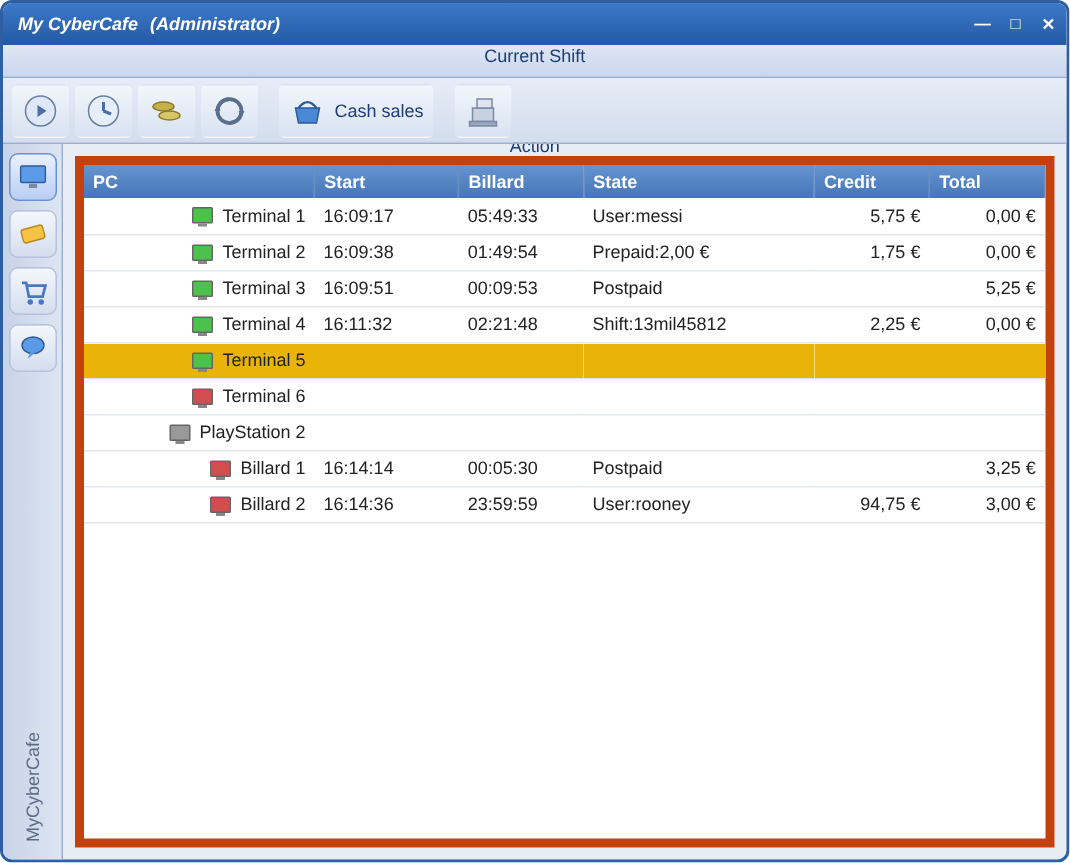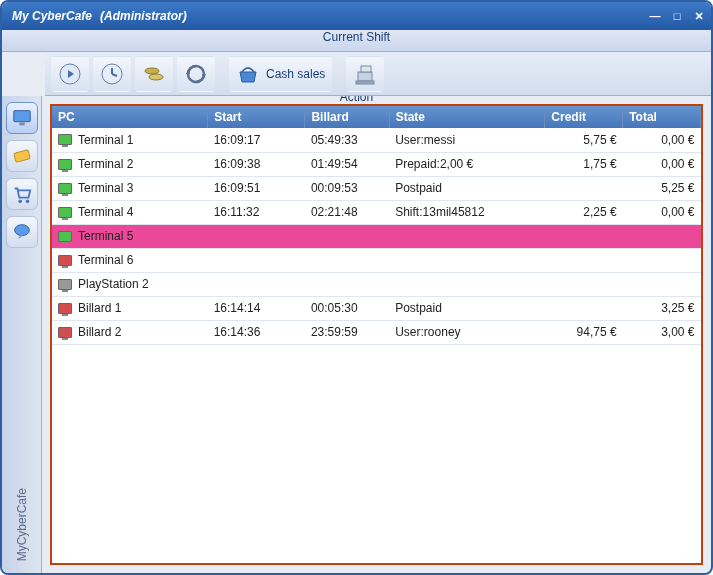--- a/index.html
+++ b/index.html
@@ -34,21 +34,20 @@
     font-size: 12px; color: #1d3d75; flex-direction: column;
   }
   .menu-item { cursor: pointer; }
 
   .toolbar {
     height: 44px;
     background: linear-gradient(to bottom, #e6ecf7, #d3dded);
     border-bottom: 1px solid #99b0d6;
     display: flex; align-items: center; gap: 4px;
     padding: 0 6px;
-    margin-left: 43px;
   }
   .tool-btn {
     height: 36px; min-width: 36px;
     border: 1px solid transparent;
     border-radius: 4px;
     background: linear-gradient(to bottom, #f2f6fc, #d8e2f1);
     display: flex; align-items: center; justify-content: center;
     cursor: pointer;
     padding: 0 6px;
     gap: 6px;
@@ -83,39 +82,39 @@
     font-size: 12px; color: #5b6b86;
     margin-top: auto; margin-bottom: 12px;
   }
 
   .main-panel {
     flex: 1; padding: 8px;
     display: flex; flex-direction: column; min-width: 0;
   }
   .table-wrap {
     flex: 1;
-    border: 2px solid #c2410c;
+    border: 6px solid #c2410c;
     background: #fff;
     overflow: auto;
   }
   table { width: 100%; border-collapse: collapse; table-layout: fixed; }
   thead th {
     background: linear-gradient(to bottom, #6694d0, #4676b9);
     color: #fff; font-weight: bold; font-size: 12px;
     text-align: left; padding: 3px 6px; height: 22px;
     border-right: 1px solid #6a8ec0;
   }
   tbody td {
     font-size: 12px; color: #222;
     padding: 4px 6px; height: 24px;
     border-bottom: 1px solid #e0e6f0;
     white-space: nowrap; overflow: hidden;
   }
-  tbody tr.highlight td { background: #ec4899; }
-  .pc-cell { display: flex; align-items: center; gap: 6px; }
+  tbody tr.highlight td { background: #eab308; }
+  .pc-cell { display: flex; align-items: center; gap: 6px; justify-content: flex-end; }
   .pc-icon { width: 14px; height: 11px; border: 1px solid #666; border-radius: 1px; flex: none; position: relative; }
   .pc-icon::after { content:""; position:absolute; bottom:-3px; left:3px; width:6px; height:2px; background:#888; }
   .green { background:#4cc24c; }
   .red { background:#d24e4e; }
   .grey { background:#999; }
   td.bold { font-weight: normal; }
   td.right { text-align: right; }
   .col-pc { width: 24%; }
   .col-start { width: 15%; }
   .col-dur { width: 13%; }

